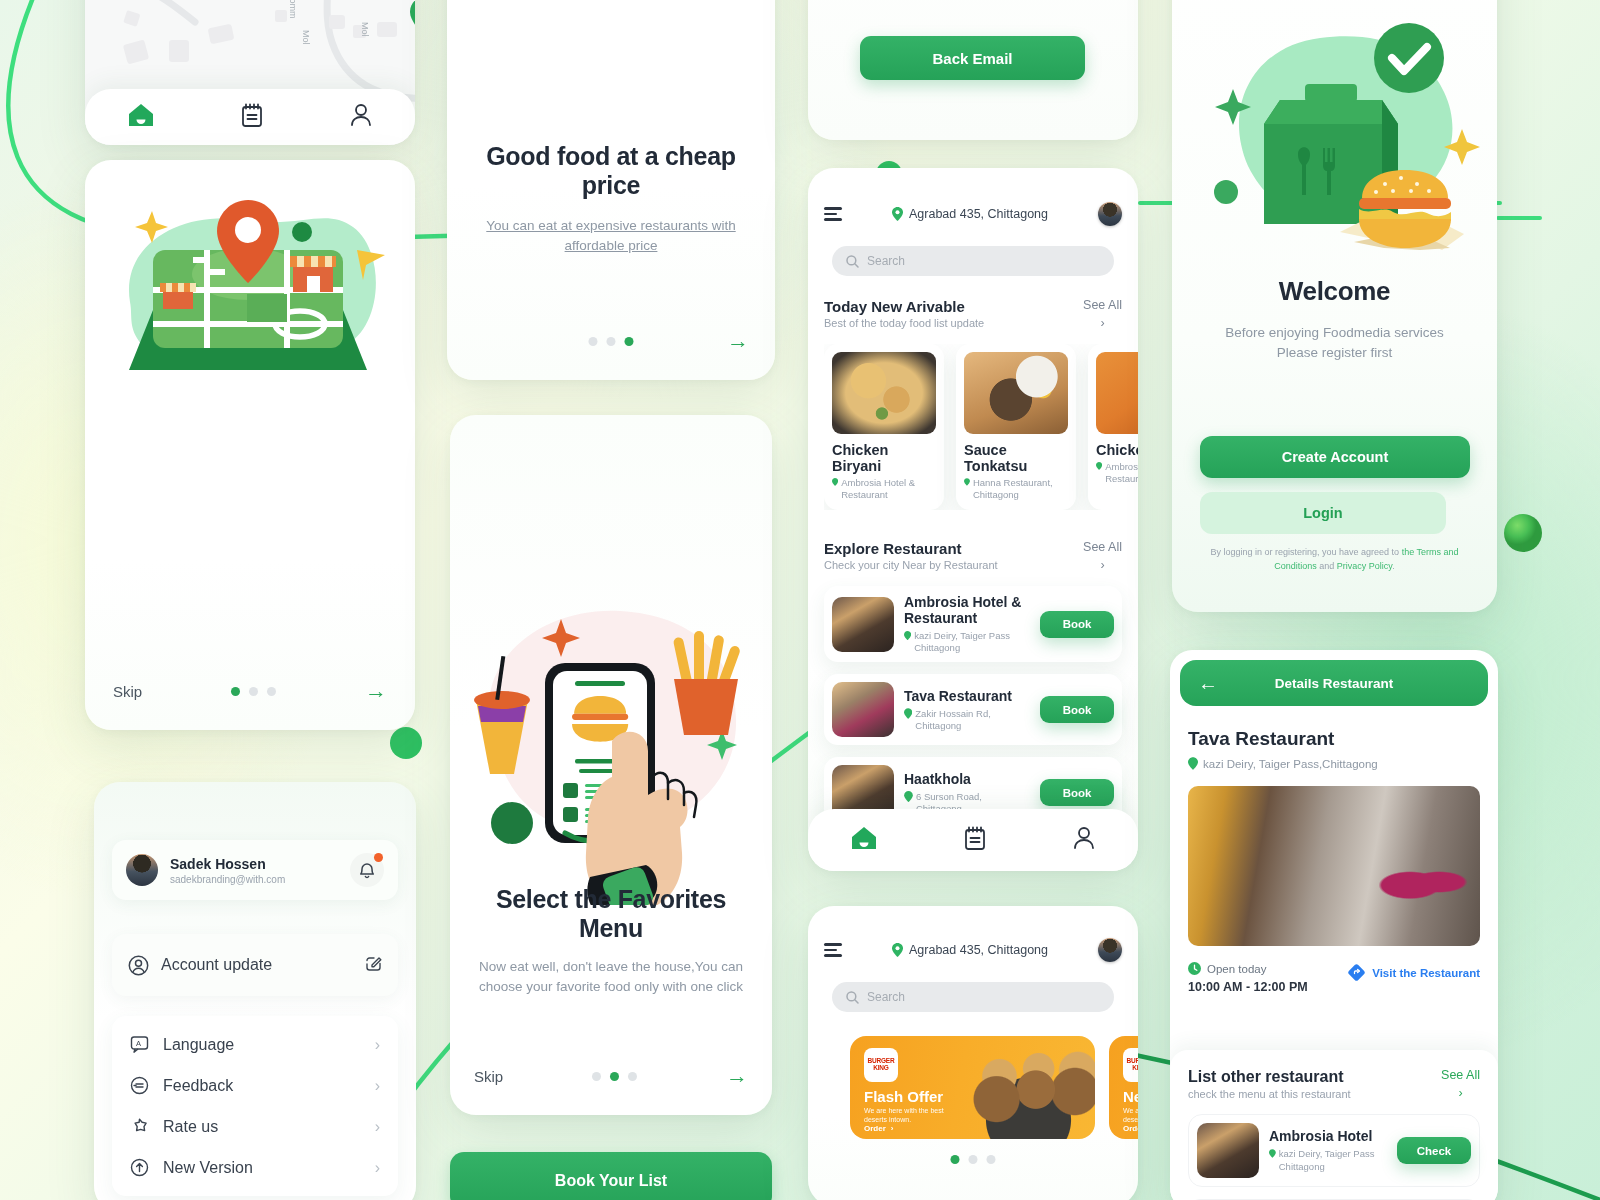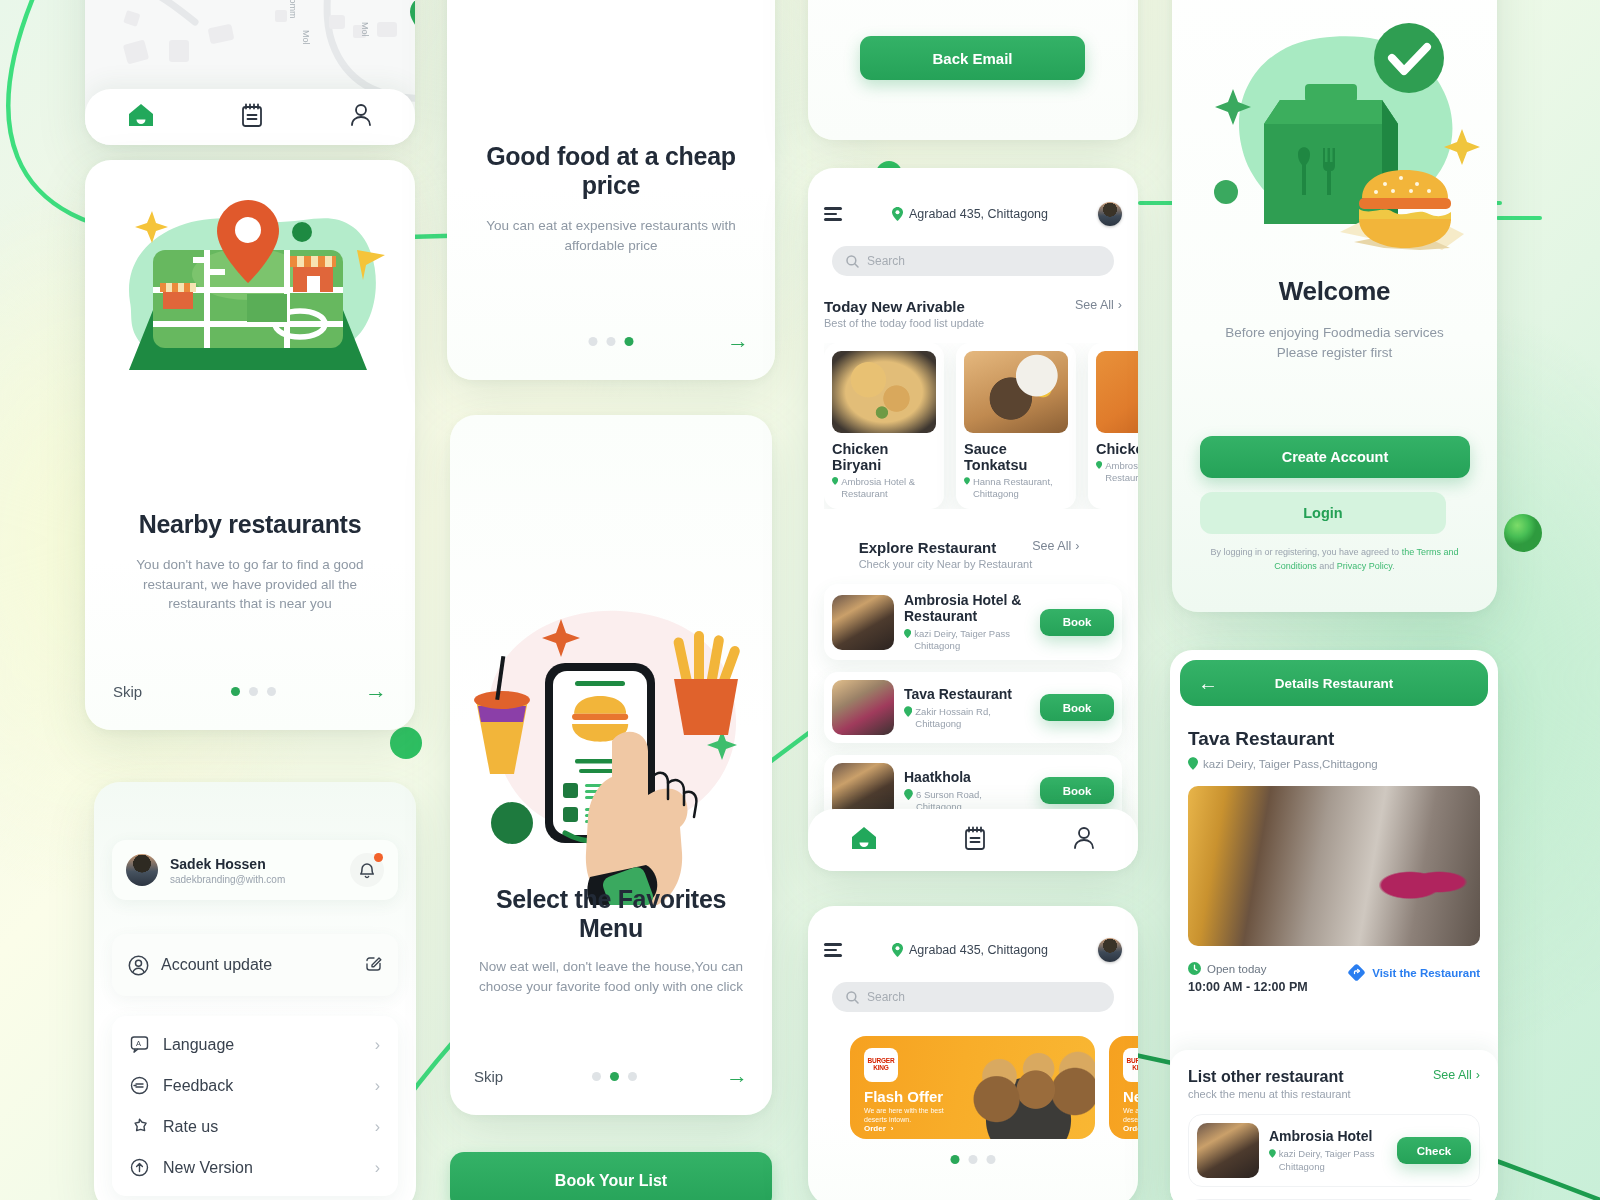--- a/index.html
+++ b/index.html
@@ -56,21 +56,21 @@
     color:#fff; font-weight:700; border:none; border-radius:12px;
     display:flex; align-items:center; justify-content:center;
     box-shadow:0 6px 16px rgba(37,162,88,0.28);
     cursor:pointer;
   }
   .lbtn {
     background:#d5f3de; color:#23a055; font-weight:700;
     border:none; border-radius:12px;
     display:flex; align-items:center; justify-content:center; cursor:pointer;
   }
-  .seeall { font-size:12.5px; color:#7b8593; display:flex; align-items:center; gap:4px; }
+  .seeall { font-size:12.5px; color:#7b8593; display:flex; align-items:center; gap:4px;flex-direction:column; }
 
   .foodcard {
     background:#fff; border-radius:14px; padding:8px;
     box-shadow:0 8px 22px rgba(60,110,80,0.10);
   }
   .foodimg { width:100%; height:82px; border-radius:9px; background-size:cover; background-position:center; }
   .foodname { font-size:14.5px; font-weight:700; color:#222b38; margin-top:8px; }
   .foodloc { font-size:9.5px; color:#98a1ad; line-height:1.3; display:flex; gap:3px; margin-top:3px; }
 
   .restrow {
@@ -249,24 +249,20 @@
             <rect x="11" y="6" width="7" height="11"></rect>
             <rect x="25" y="6" width="7" height="11"></rect>
             <rect x="39" y="6" width="4" height="11"></rect>
           </g>
       </g>
 
       <path d="M163 18 c-17 0 -31 14 -31 31 c0 22 31 52 31 52 s31 -30 31 -52 c0 -17 -14 -31 -31 -31z" fill="#e0592c"></path>
       <circle cx="163" cy="48" r="13" fill="#fff"></circle>
     </svg>
 
-    <div style="position:absolute; left:28px; right:28px; top:350px;">
-      <div class="title-lg">Nearby restaurants</div>
-      <div class="sub" style="margin-top:16px;">You don't have to go far to find a good restaurant, we have provided all the restaurants that is near you</div>
-    </div>
 
     <div style="position:absolute; left:28px; right:28px; bottom:28px; display:flex; align-items:center; justify-content:space-between;">
       <span class="skip">Skip</span>
       <span class="dots">
         <i class="dot active"></i>
         <i class="dot"></i>
         <i class="dot"></i>
       </span>
       <span class="arrow">→</span>
     </div>
@@ -380,21 +376,21 @@
             <circle cx="70" cy="18" r="2.2"></circle>
             <circle cx="44" cy="26" r="2.2"></circle>
             <circle cx="62" cy="26" r="2.2"></circle>
             <circle cx="84" cy="26" r="2.2"></circle>
             <circle cx="24" cy="28" r="2.2"></circle>
         </g>
       </g>
     </svg>
     <div style="position:absolute; left:26px; right:26px; top:410px;">
       <div class="title-lg">Good food at a cheap price</div>
-      <div class="sub" style="margin-top:16px;">You can eat at expensive restaurants with affordable price</div>
+      <div class="sub" style="margin-top:16px;text-decoration:underline;">You can eat at expensive restaurants with affordable price</div>
     </div>
     <div style="position:absolute; left:26px; right:26px; bottom:28px; display:flex; align-items:center; justify-content:flex-end; gap:0;">
       <span class="dots" style="position:absolute; left:50%; transform:translateX(-50%);">
         <i class="dot"></i>
         <i class="dot"></i>
         <i class="dot active"></i>
       </span>
       <span class="arrow">→</span>
     </div>
   </div>
@@ -560,21 +556,21 @@
         <div class="foodname">Chicken Katsu</div>
         <div class="foodloc">
           <svg width="8" height="10" viewBox="0 0 11 14">
               <path d="M5.5 0C2.5 0 0 2.4 0 5.3 0 9.1 5.5 14 5.5 14S11 9.1 11 5.3C11 2.4 8.5 0 5.5 0z" fill="#2fb463"></path>
             </svg>
           <span>Ambrosia Hotel &amp; Restaurant</span>
         </div>
       </div>
     </div>
 
-    <div style="display:flex; align-items:flex-start; justify-content:center; margin:30px 24px 0 16px;">
+    <div style="display:flex; align-items:flex-start; justify-content:space-between; margin:30px 16px 0 16px;">
       <div>
         <div class="sectitle">Explore Restaurant</div>
         <div class="secsub">Check your city Near by Restaurant</div>
       </div>
       <div class="seeall">
         <span>See All</span>
         <span>›</span>
       </div>
     </div>
 

